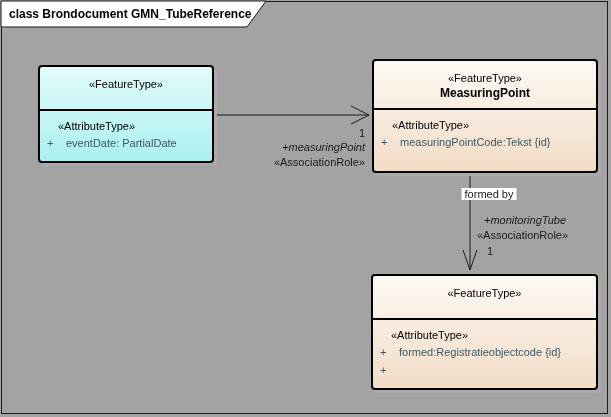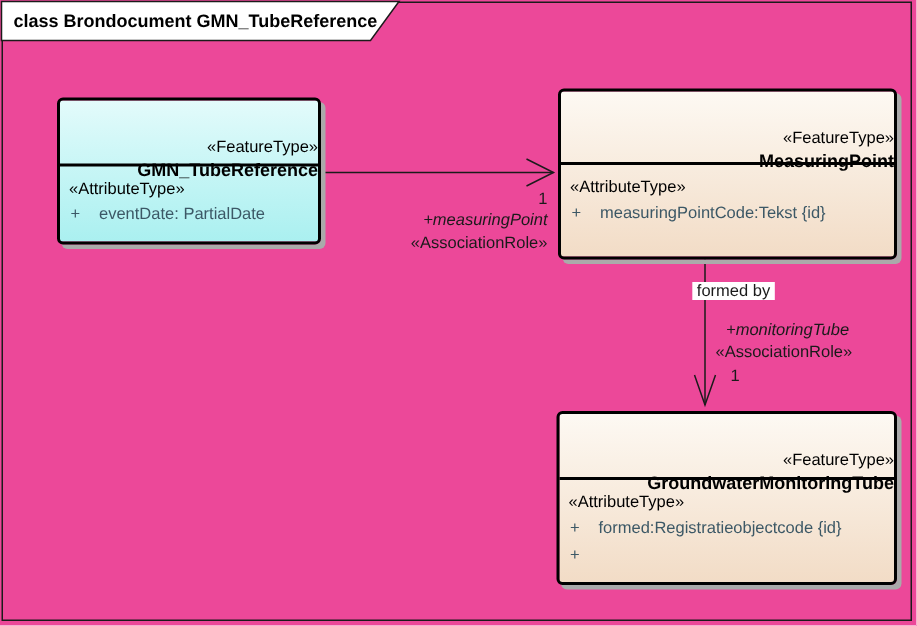--- a/index.html
+++ b/index.html
@@ -1,19 +1,19 @@
 <!DOCTYPE html>
 <html><head>
 <meta charset="utf-8">
 <style>
   html,body{margin:0;padding:0;background:#fff;}
   .canvas{
     position:relative;
     width:611px;height:417px;
-    background:#ec4899;
+    background:#a3a3a3;
     font-family:"Liberation Sans", sans-serif;
     font-size:11px;
     color:#1a1a1a;
     overflow:hidden;
   }
   .frame{
     position:absolute;left:1px;top:1px;width:605px;height:411px;
     border:1px solid #1b1b1b;
   }
   .tab-label{
@@ -29,27 +29,27 @@
     border:2px solid #000;
     border-radius:4px;
     box-shadow:3px 3px 0 #aaaaaa;
   }
   .box-cyan{background:linear-gradient(180deg,#e3fbfb 0%,#aaf0f0 100%);}
   .box-tan{background:linear-gradient(180deg,#fdf9f3 0%,#f2dcc6 100%);}
   .box-hdr{
     box-sizing:border-box;
     height:44px;
     border-bottom:2px solid #000;
-    text-align:right;
-    padding-top:24px;
+    text-align:center;
+    padding-top:10px;
   }
   .box-hdr .stereo{line-height:14px;color:#000;}
   .box-hdr .cls-name{line-height:17px;font-weight:bold;font-size:12px;color:#000;white-space:nowrap;}
   .box-attrs{position:relative;padding-top:8px;}
-  .attr-stereo{margin-left:6px;line-height:14px;color:#000;}
+  .attr-stereo{margin-left:18px;line-height:14px;color:#000;}
   .attr-row{position:relative;padding-left:26px;line-height:15px;margin-top:3px;color:#3c5866;white-space:nowrap;}
   .attr-row .vis{position:absolute;left:7px;top:0;color:#3c5866;}
 
   .edge-label{position:absolute;white-space:nowrap;color:#1a1a1a;}
   .ra{text-align:right;}
   .edge-name{background:#ffffff;padding:0 3px;transform:translateX(-50%);}
 </style>
 </head>
 <body>
 
@@ -70,21 +70,20 @@
       <line x1="470" y1="173" x2="470" y2="270" stroke="#1b1b1b" stroke-width="1"></line>
       <polyline points="463,250 470,270 477,250" fill="none" stroke="#1b1b1b" stroke-width="1"></polyline>
     </g>
   </svg>
 
   <div class="tab-label">class Brondocument GMN_TubeReference</div>
 
   <div class="uml-box box-cyan" style="left:38px;top:65px;width:176px;height:98px;">
     <div class="box-hdr">
       <div class="stereo">«FeatureType»</div>
-      <div class="cls-name">GMN_TubeReference</div>
     </div>
     <div class="box-attrs">
       <div class="attr-stereo">«AttributeType»</div>
       <div class="attr-row">
         <span class="vis">+</span>
         <span>eventDate: PartialDate</span>
       </div>
     </div>
   </div>
 
@@ -98,21 +97,20 @@
       <div class="attr-row">
         <span class="vis">+</span>
         <span>measuringPointCode:Tekst {id}</span>
       </div>
     </div>
   </div>
 
   <div class="uml-box box-tan" style="left:371px;top:274px;width:227px;height:116px;">
     <div class="box-hdr">
       <div class="stereo">«FeatureType»</div>
-      <div class="cls-name">GroundwaterMonitoringTube</div>
     </div>
     <div class="box-attrs">
       <div class="attr-stereo">«AttributeType»</div>
       <div class="attr-row">
         <span class="vis">+</span>
         <span>formed:Registratieobjectcode {id}</span>
       </div>
       <div class="attr-row">
         <span class="vis">+</span>
       </div>

